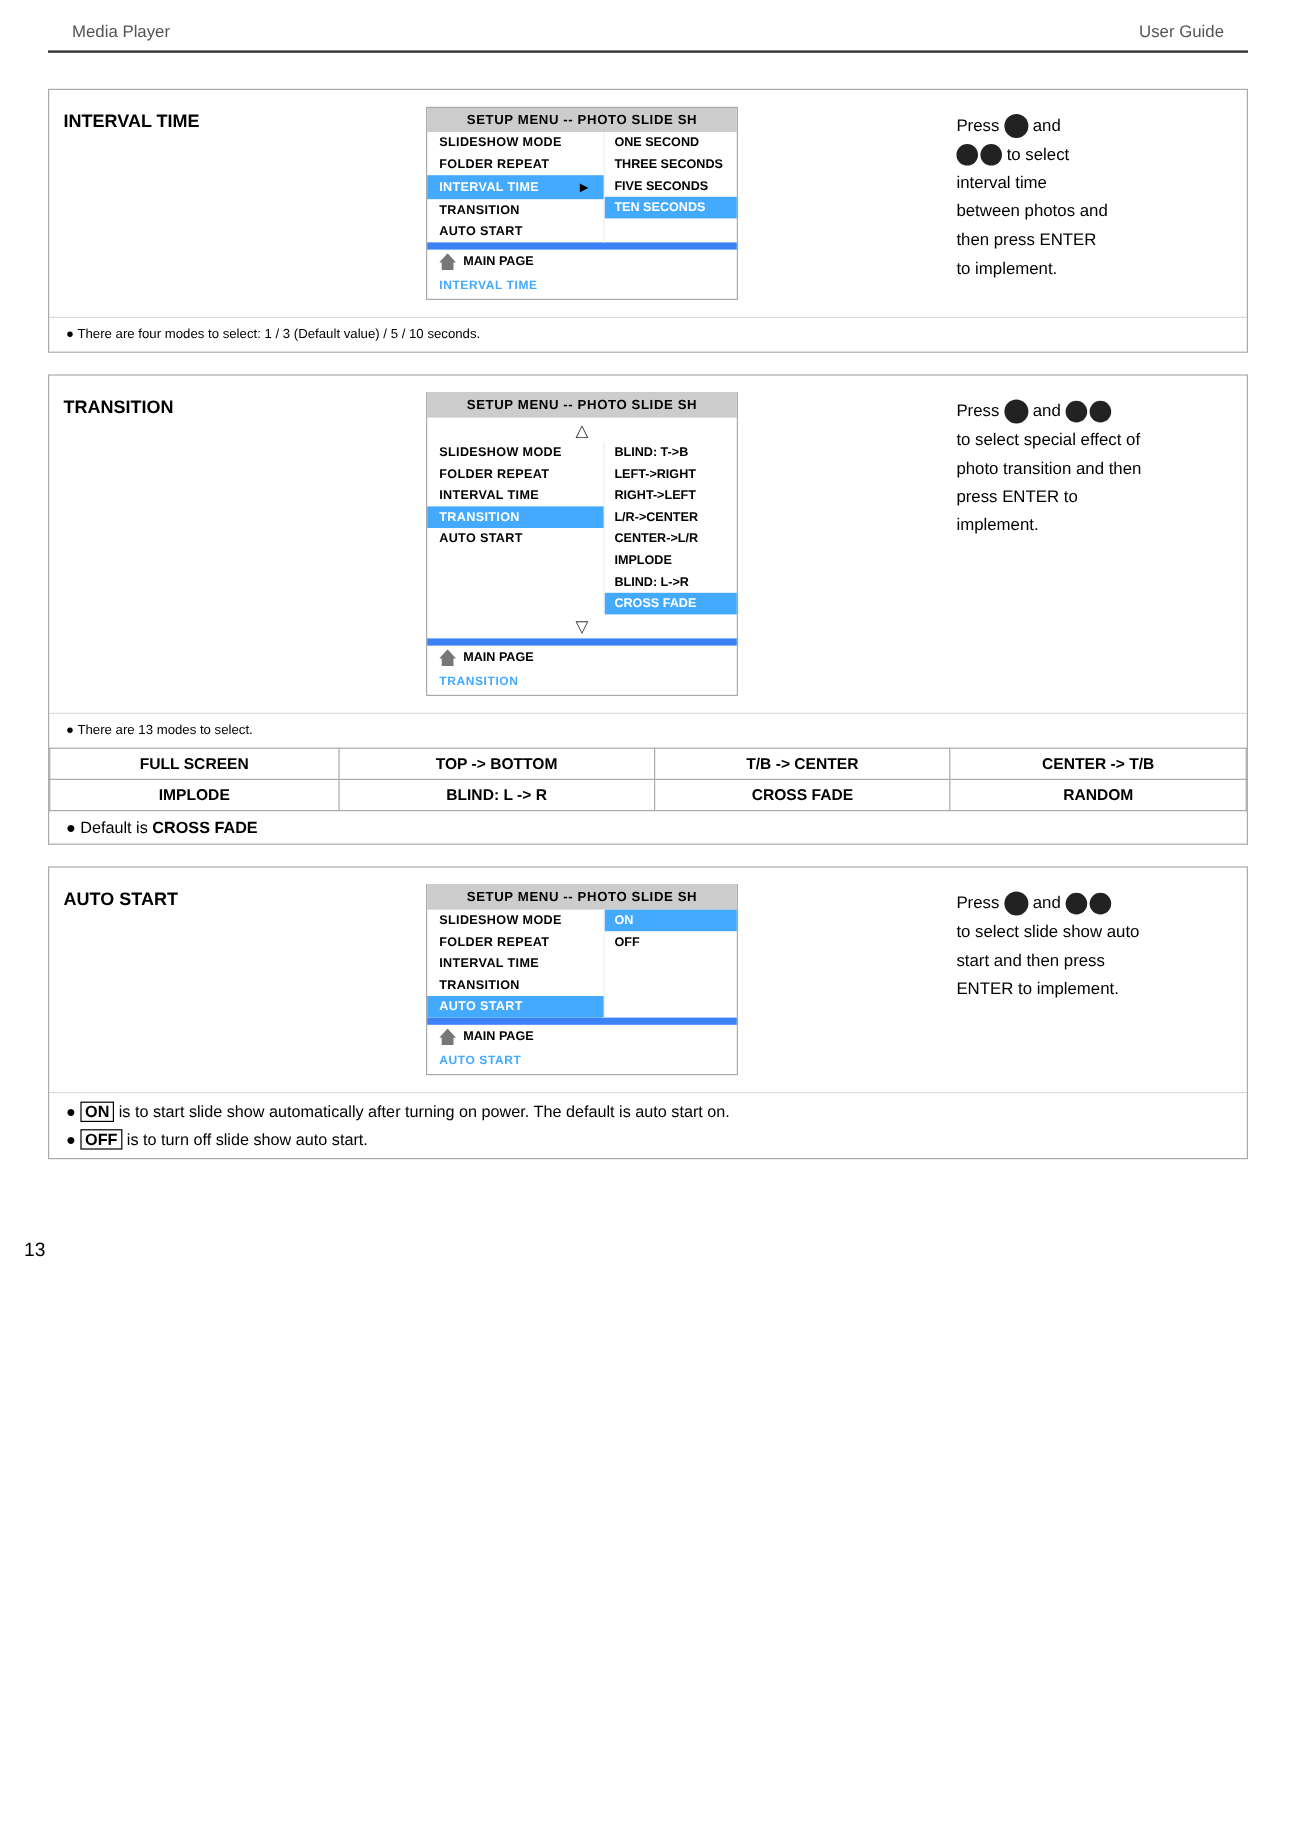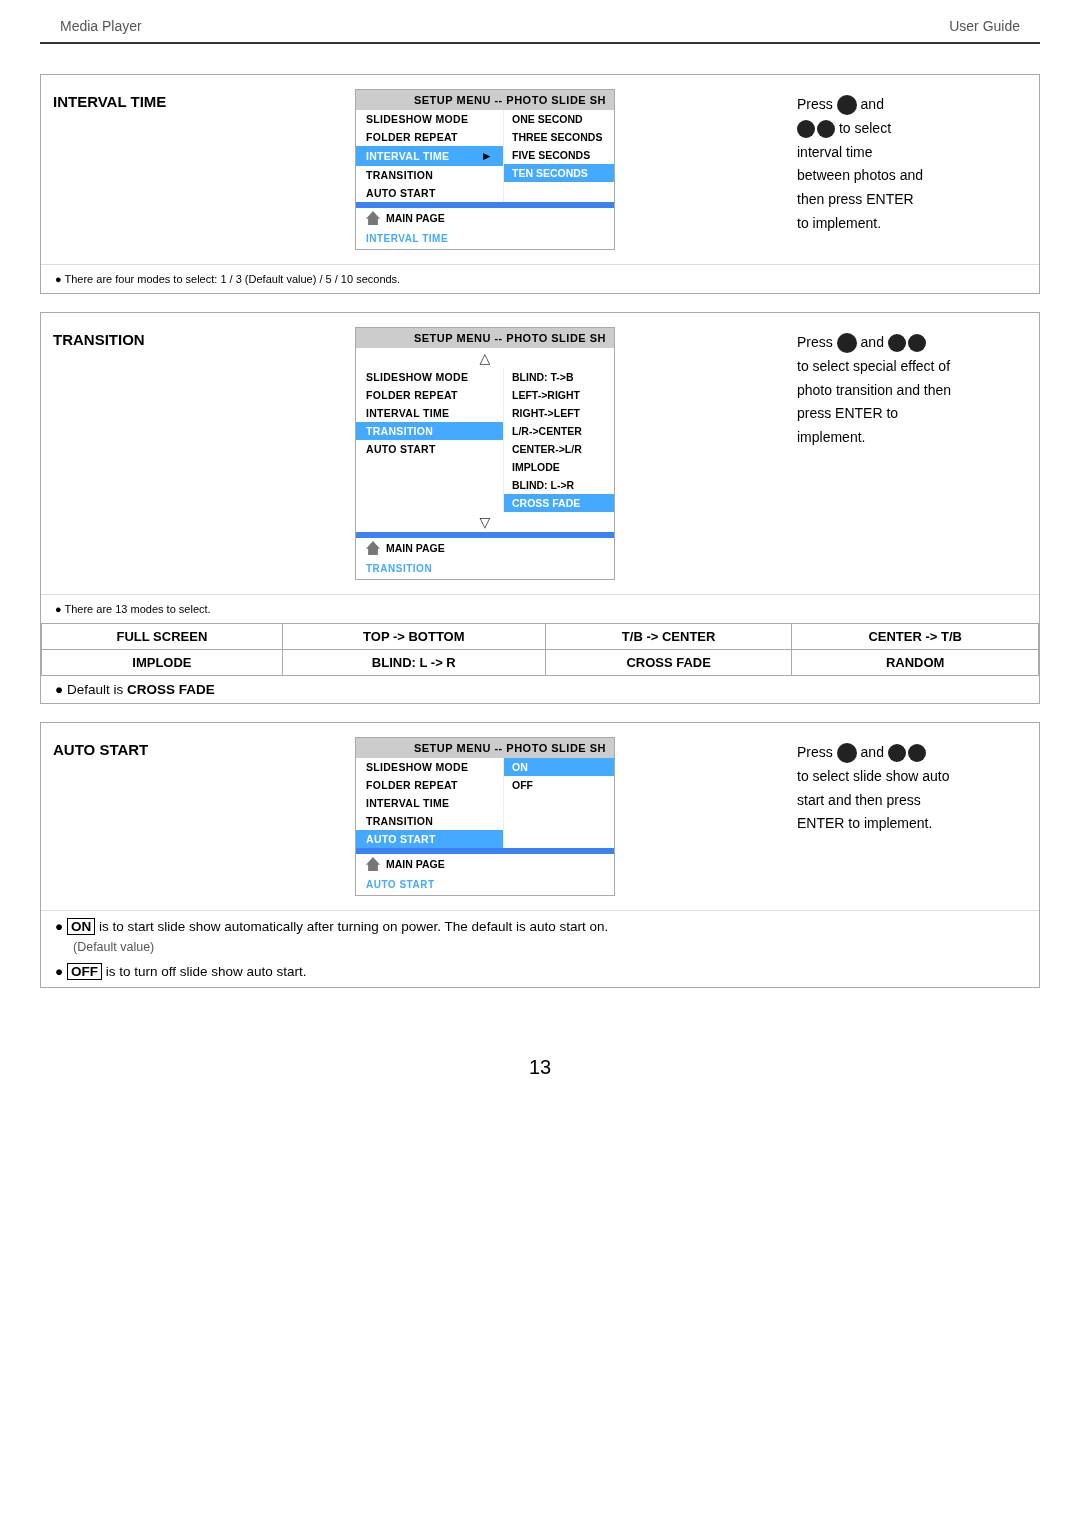--- a/index.html
+++ b/index.html
@@ -67,21 +67,21 @@
     
     .menu-mock {
       border: 1px solid #aaa;
       background: #fff;
       min-width: 260px;
       font-size: 11px;
     }
 
     .menu-title {
       background: #ccc;
-      text-align: right;
+      text-align: center;
       padding: 4px 8px;
       font-weight: bold;
       font-size: 11px;
       letter-spacing: 0.5px;
     }
 
     .menu-items {
       display: flex;
     }
 
@@ -233,23 +233,22 @@
     }
 
     .bold-box {
       display: inline;
       border: 1.5px solid #000;
       padding: 0 3px;
       font-weight: bold;
     }
 
     .page-number {
-      text-align: center;
       padding: 20px;
-      font-size: 20px;
+      font-size: 16px;
     }
 
     .arrow-indicator {
       font-size: 12px;
       color: #000;
       margin-left: 4px;
     }
 
     .menu-wrapper {
       display: flex;
@@ -435,21 +434,20 @@
         </span><br>
         <span>to select slide show auto</span><br>
         <span>start and then press</span><br>
         <span>ENTER to implement.</span>
       </div>
     </div>
     <div class="auto-note">
       ● <span class="bold-box">ON</span>
       <span> is to start slide show automatically after turning on power. The default is auto start on.</span>
     </div>
-    <div class="auto-note-indent">(Default value)</div>
     <div class="auto-note2">
       ● <span class="bold-box">OFF</span>
       <span> is to turn off slide show auto start.</span>
     </div>
   </div>
 
 </div>
 
 <div class="page-number">13</div>
 

